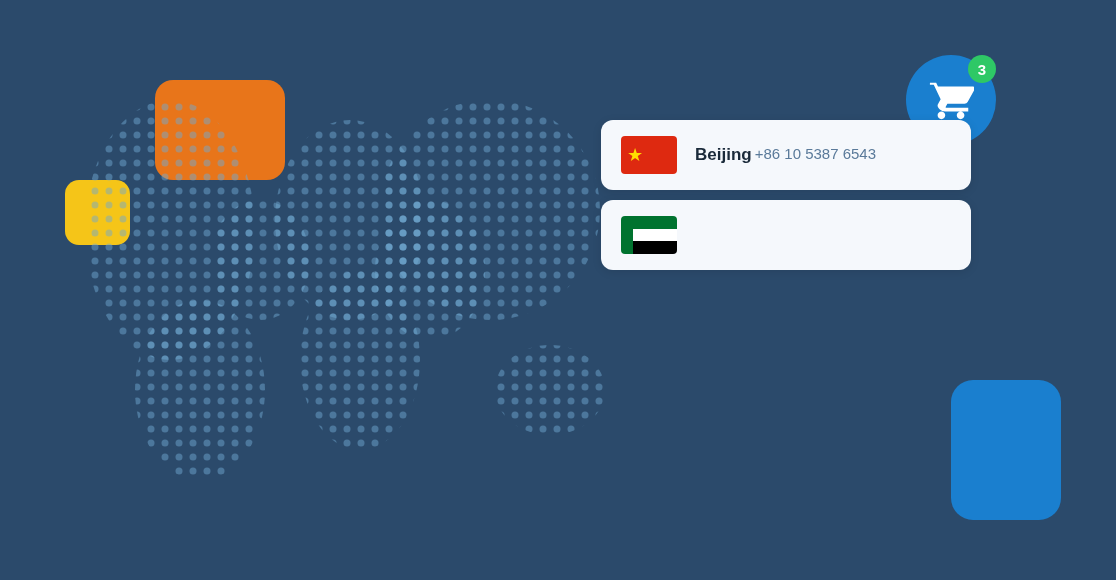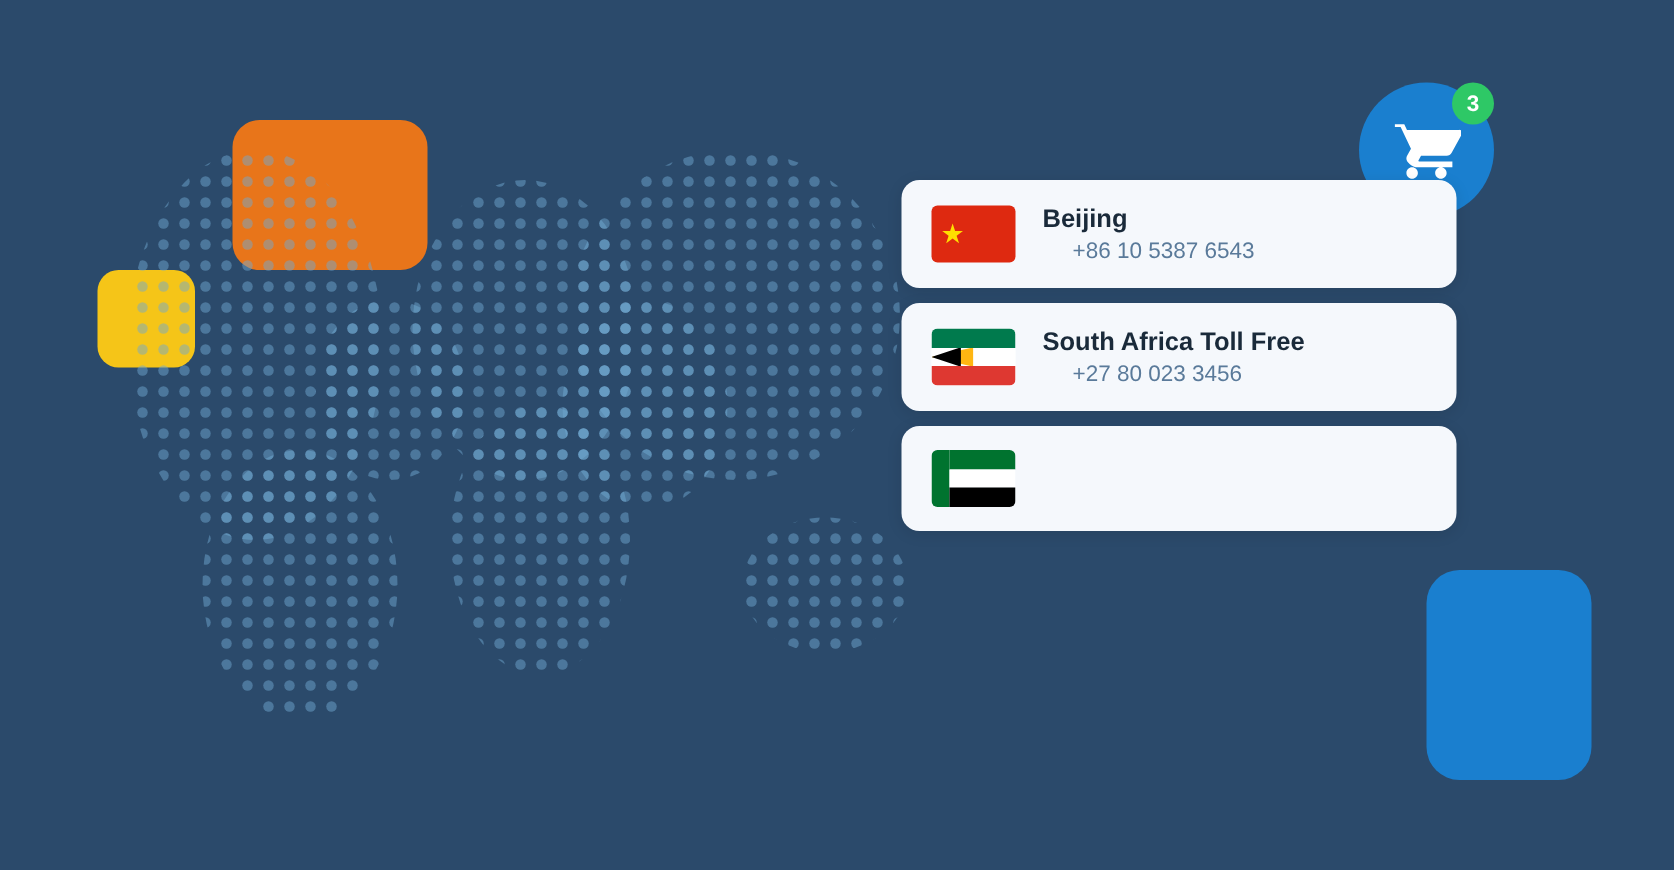--- a/index.html
+++ b/index.html
@@ -181,34 +181,33 @@
       flex: 1;
       display: flex;
       flex-direction: column;
     }
     .flag-uae-green { flex: 1; background: #00732f; }
     .flag-uae-white { flex: 1; background: #ffffff; }
     .flag-uae-black { flex: 1; background: #000000; }
 
     .contact-info {
       display: flex;
-      flex-direction: column;
+      flex-direction: row;
       gap: 3px;
     }
 
     .contact-name {
       font-size: 17px;
       font-weight: 700;
       color: #1a2a3a;
     }
 
     .contact-number {
       font-size: 15px;
       color: #5a7a9a;
-      margin-left: 20px;
     }
 
     
     .map-dots {
       position: absolute;
       left: 0;
       top: 0;
       width: 100%;
       height: 100%;
     }
@@ -258,34 +257,20 @@
 <div class="contacts-panel">
 
   <div class="contact-card">
     <div class="flag flag-china"></div>
     <div class="contact-info">
       <span class="contact-name">Beijing</span>
       <span class="contact-number">+86 10 5387 6543</span>
     </div>
   </div>
 
-  <div class="contact-card">
-    <div class="flag flag-sa">
-      <div class="flag-sa-top"></div>
-      <div class="flag-sa-mid-outer">
-        <div class="flag-sa-mid-inner"></div>
-        <div class="flag-sa-black-tri"></div>
-      </div>
-      <div class="flag-sa-bottom"></div>
-    </div>
-    <div class="contact-info">
-      <span class="contact-name">South Africa Toll Free</span>
-      <span class="contact-number">+27 80 023 3456</span>
-    </div>
-  </div>
 
   <div class="contact-card">
     <div class="flag flag-uae">
       <div class="flag-uae-red"></div>
       <div class="flag-uae-stripes">
         <div class="flag-uae-green"></div>
         <div class="flag-uae-white"></div>
         <div class="flag-uae-black"></div>
       </div>
     </div>

